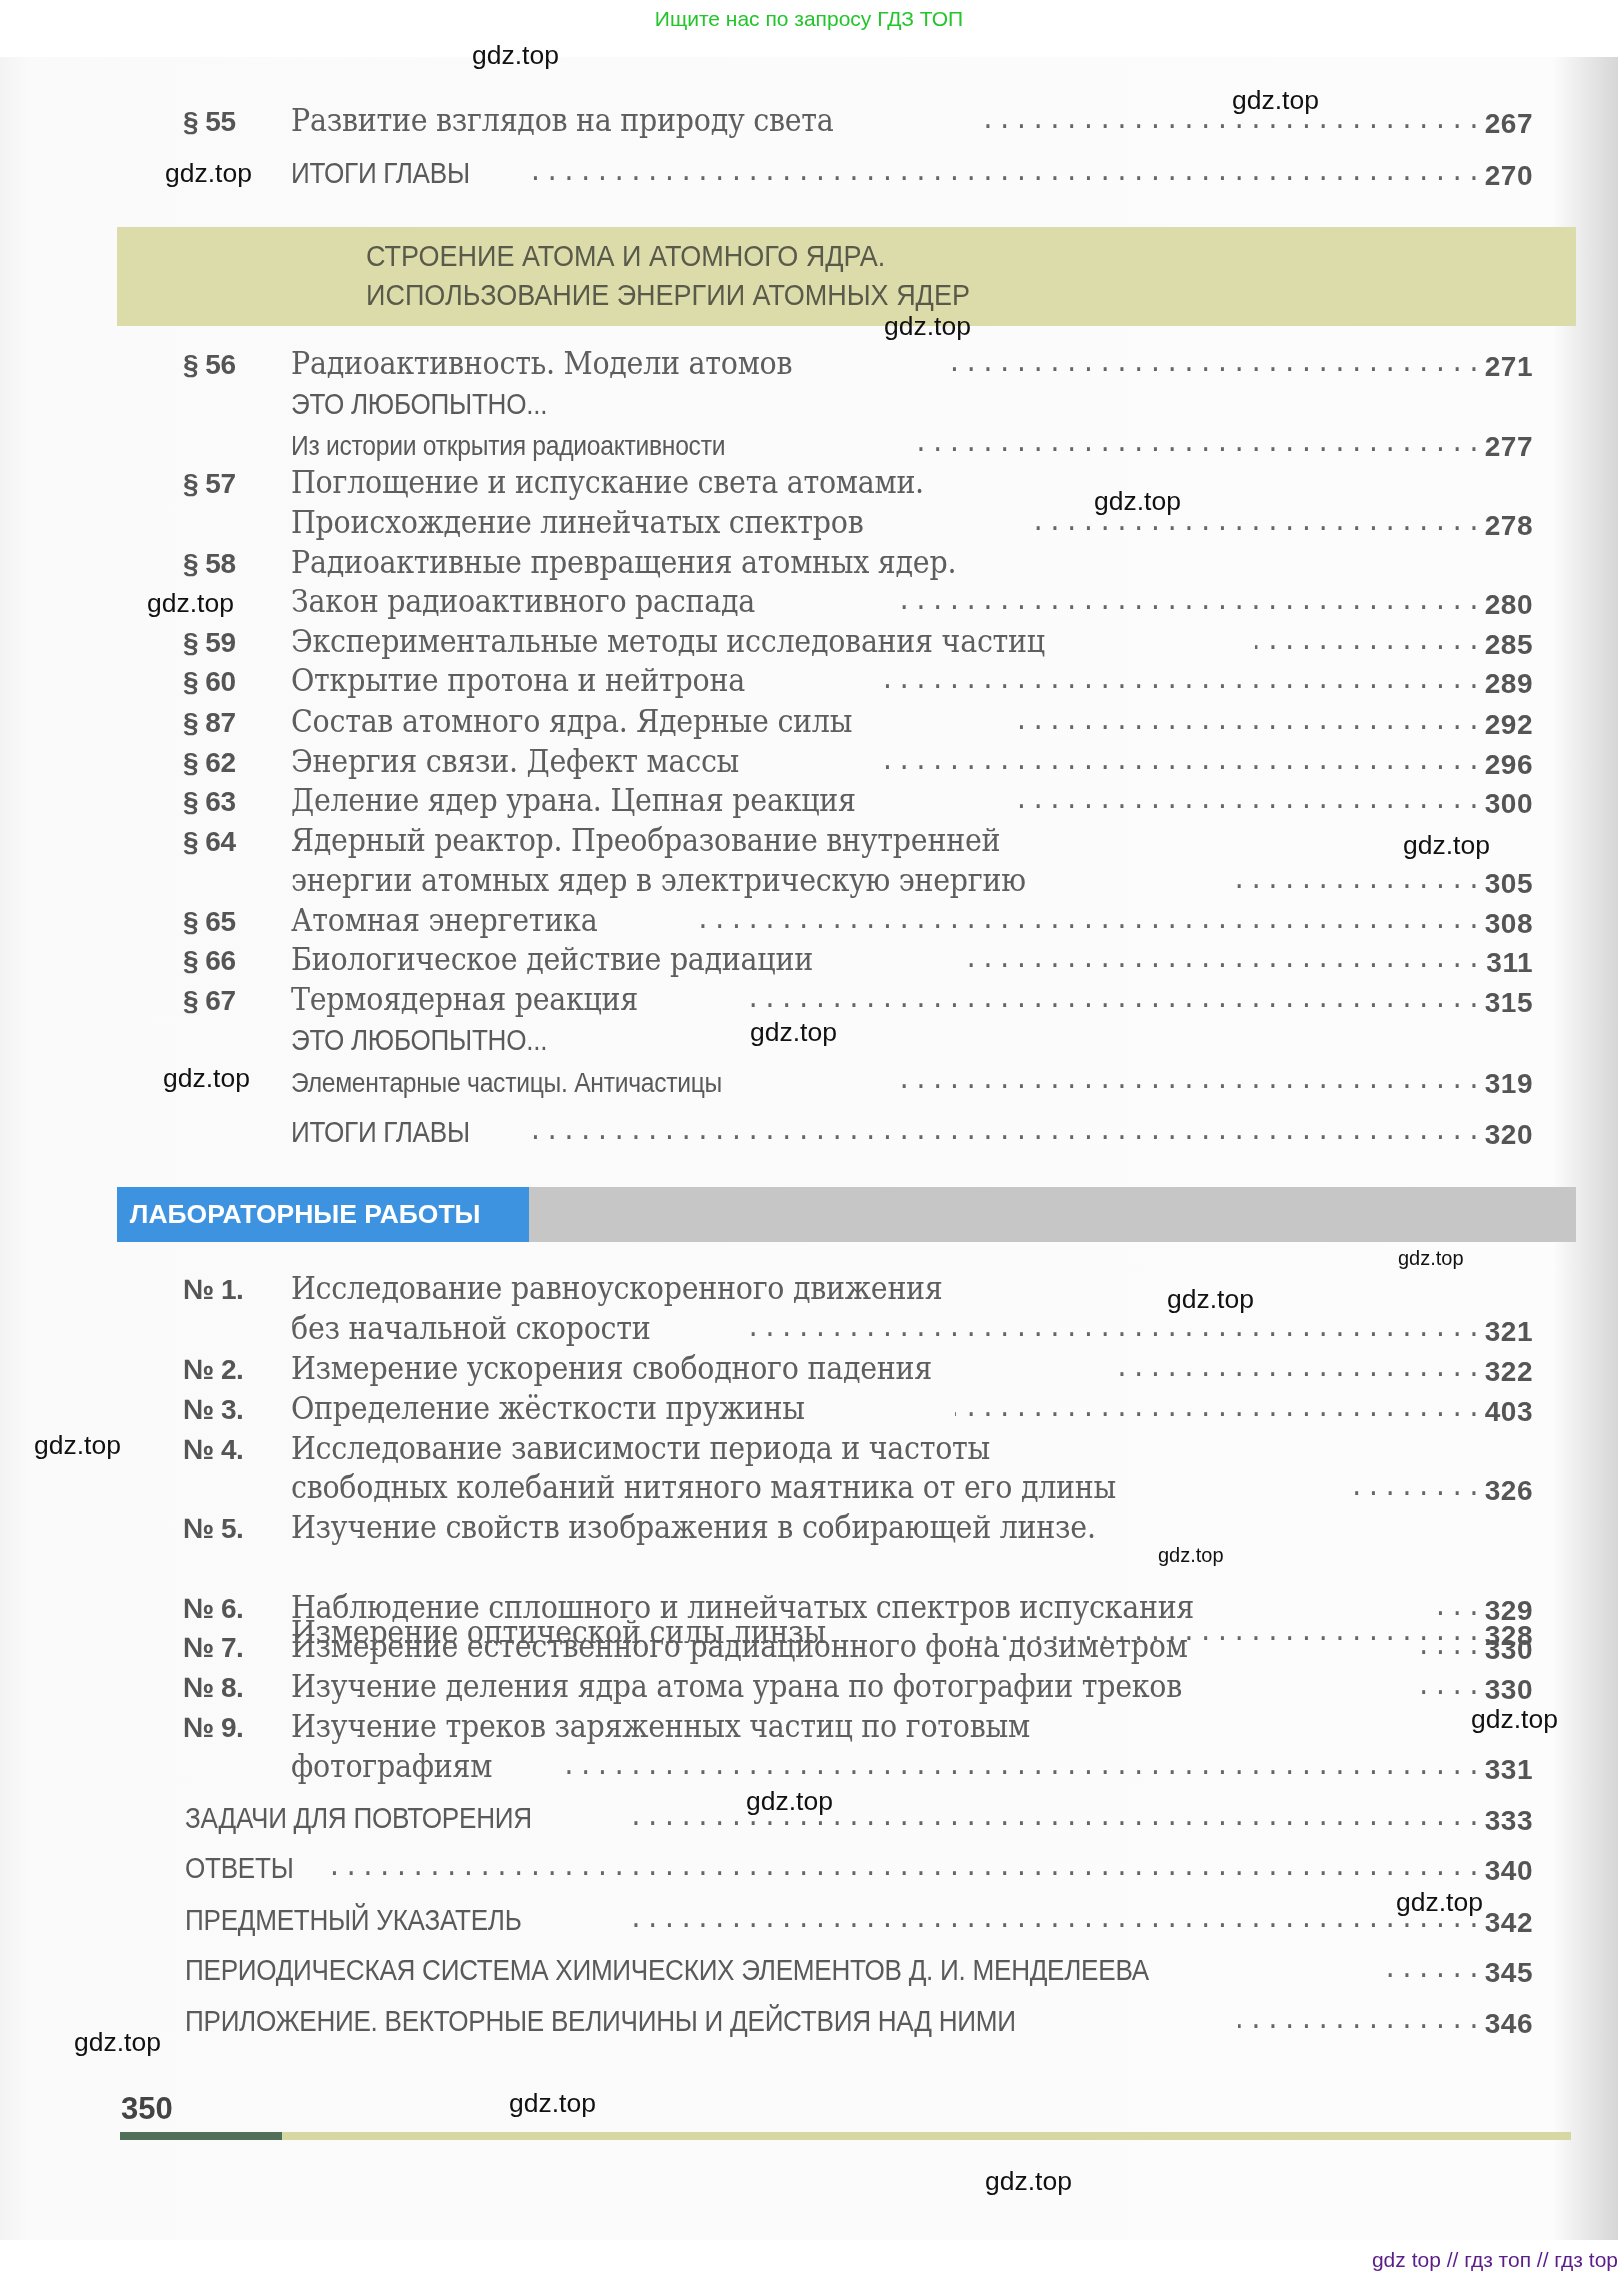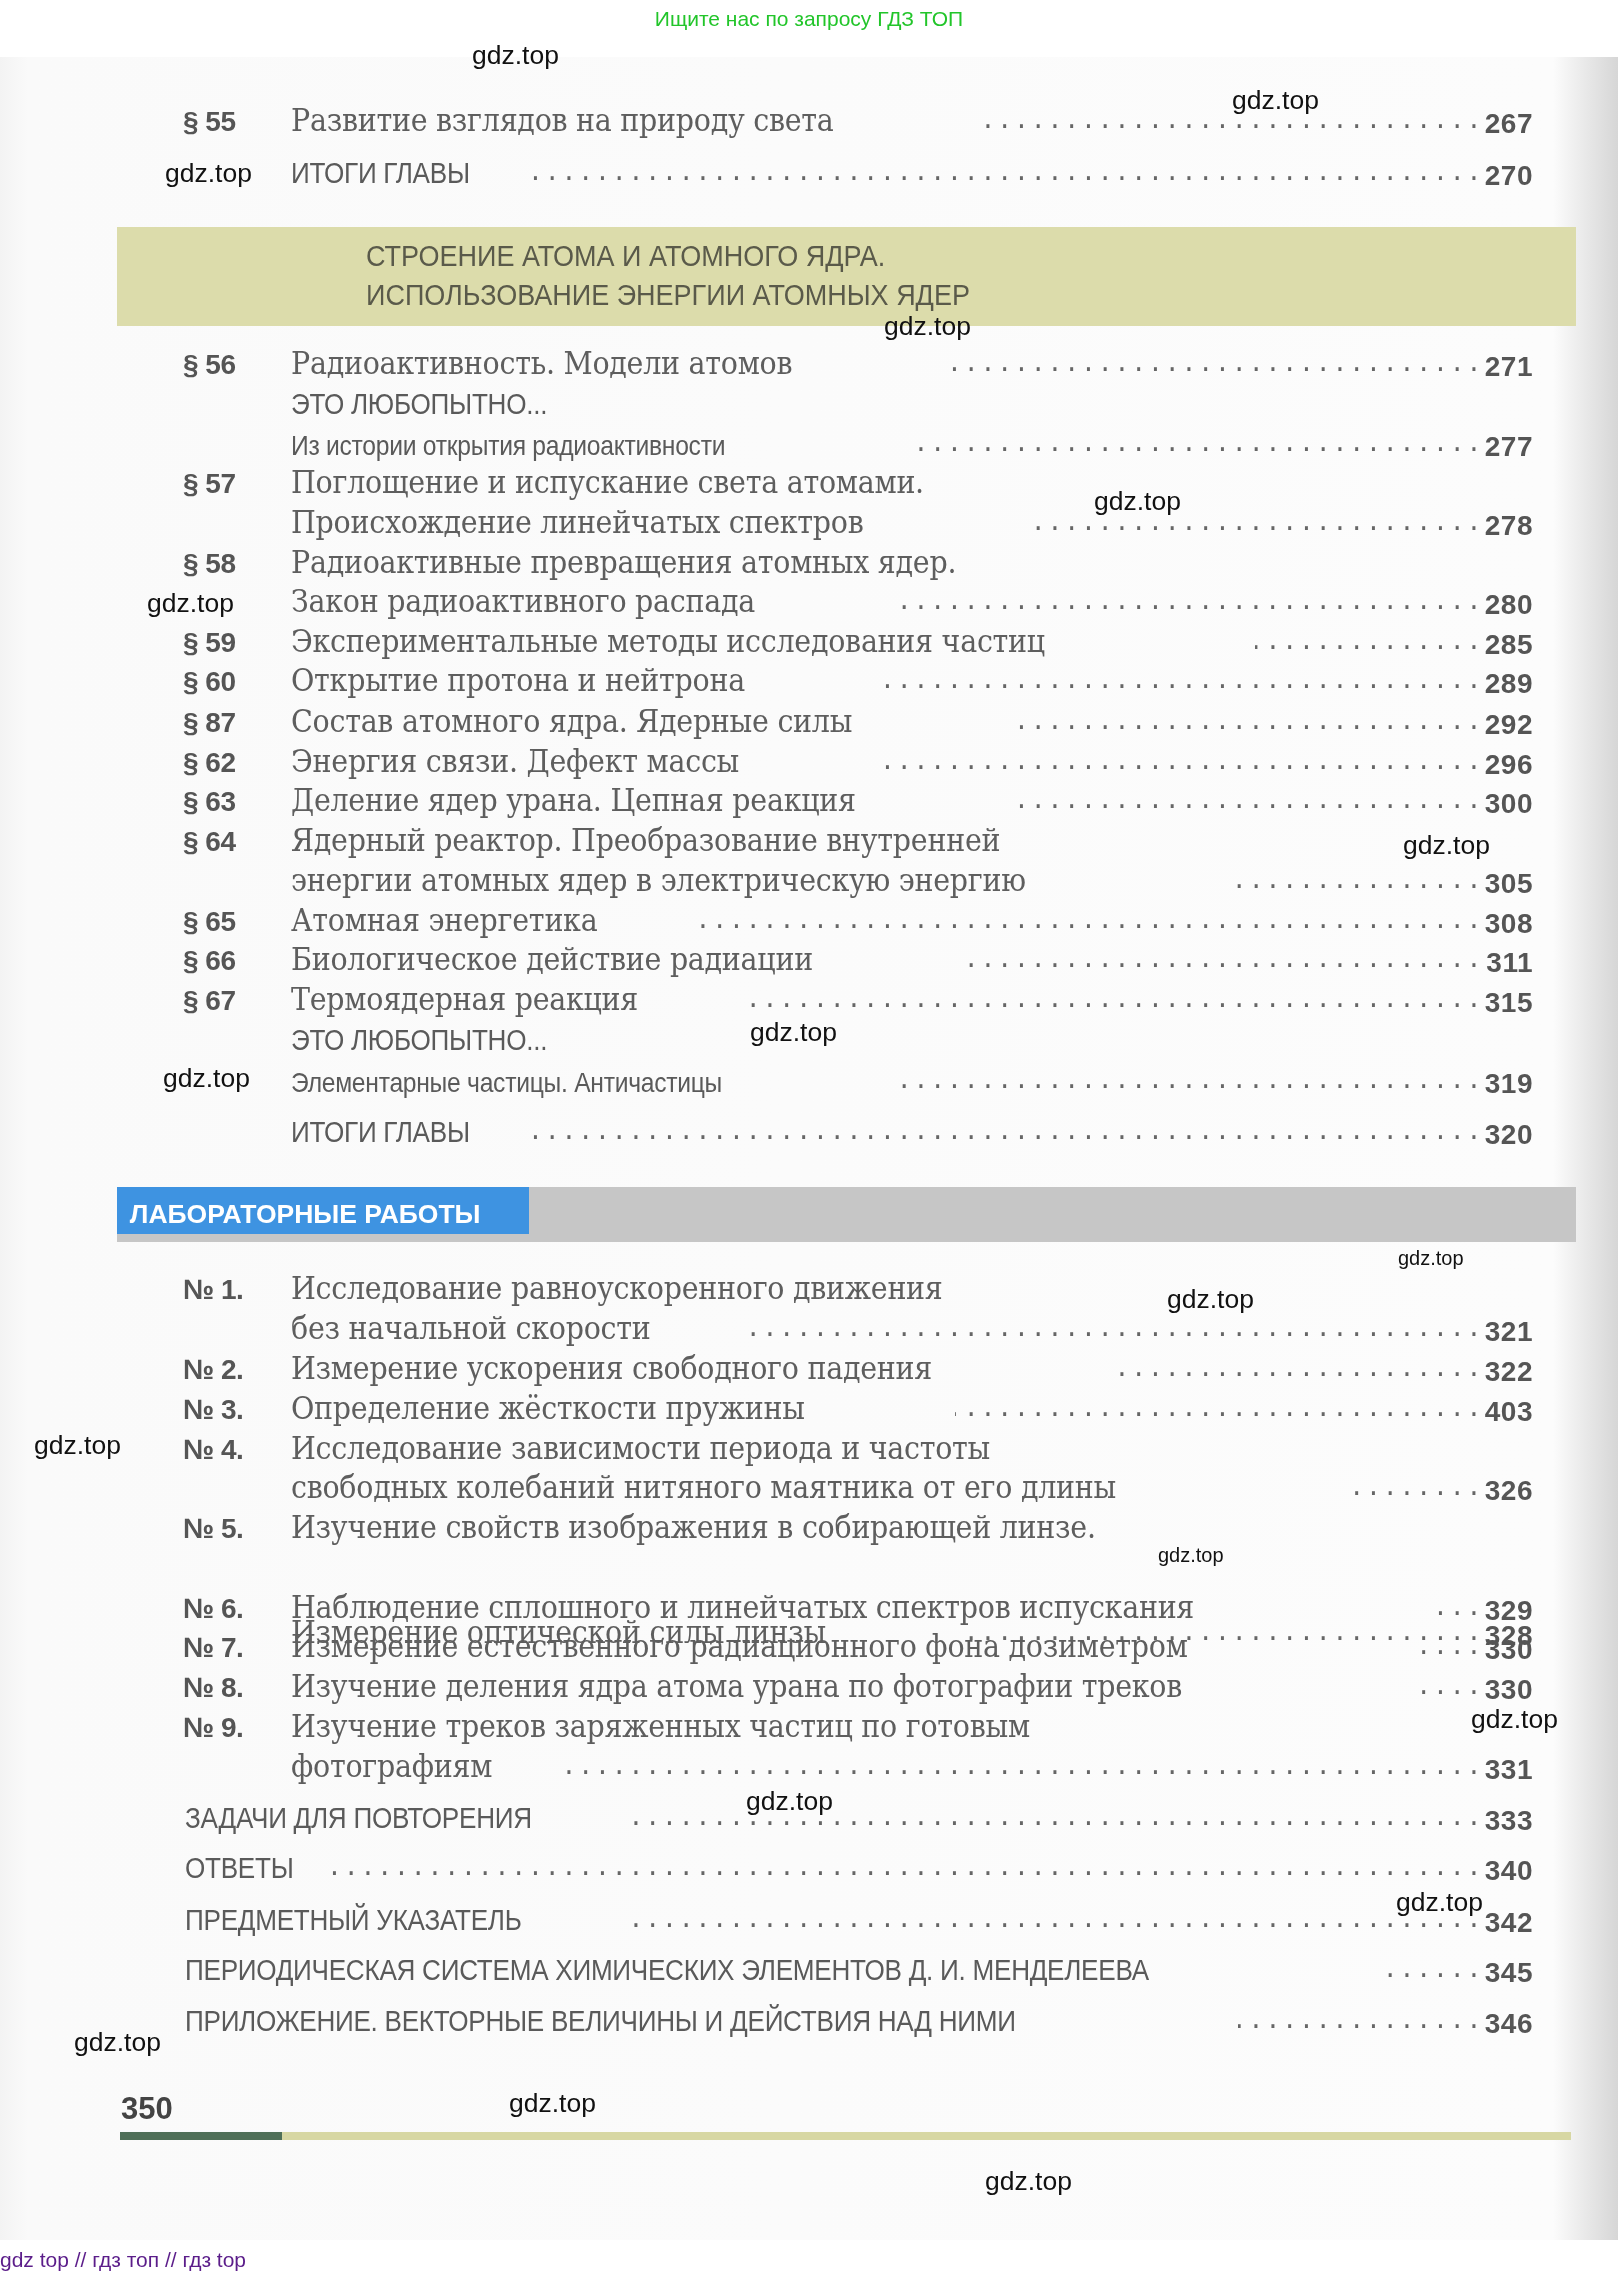--- a/index.html
+++ b/index.html
@@ -13,21 +13,21 @@
     position:absolute; left:0; top:0; width:1618px; height:37px;
     text-align:center; font-family:"Liberation Sans", sans-serif;
     font-size:21px; color:#22c52a; line-height:37px;
   }
   .page {
     position:absolute; left:0; top:57px; width:1618px; height:2184px;
     background:linear-gradient(90deg,#f3f3f3 0px,#fafafa 27.4px,#fcfcfc 1553px,#e6e6e6 1590px,#d6d6d6 1618px);
   }
   .banner-bottom {
     position:absolute; left:0; top:2240px; width:1618px; height:39px;
-    text-align:left; font-family:"Liberation Sans", sans-serif;
+    text-align:right; font-family:"Liberation Sans", sans-serif;
     font-size:21px; color:#5b1d8a; line-height:39px; background:#fff;
   }
   .row {
     position:absolute; left:0; width:1618px; height:40px;
   }
   .num {
     position:absolute; left:183px; font-family:"Liberation Sans", sans-serif;
     font-weight:bold; font-size:28px; color:#555; top:3.7px; letter-spacing:-0.5px;
   }
   .title {
@@ -65,21 +65,21 @@
   .chapter-title {
     position:absolute; left:249px; top:9.1px; font-family:"Liberation Sans", sans-serif;
     font-size:30px; line-height:39px; color:#5a5a4a; transform:scaleX(0.9);
     transform-origin:left top; white-space:nowrap;
   }
   .lab-head {
     position:absolute; left:117px; top:1187px; width:1459px; height:55px;
     background:#c6c6c6;
   }
   .lab-label {
-    position:absolute; left:0; top:0; width:412px; height:47px; background:#3e93e1;
+    position:absolute; left:0; top:0; width:412px; height:55px; background:#3e93e1;
     color:#fff; font-family:"Liberation Sans", sans-serif; font-weight:bold;
     font-size:26.5px; line-height:55px; padding-left:12.8px; box-sizing:border-box;
     white-space:nowrap;
   }
   .wm {
     position:absolute; font-family:"Liberation Sans", sans-serif; color:#111;
     font-size:26.5px; white-space:nowrap;
   }
   .wm.sm { font-size:20px; }
   .footer-no {

